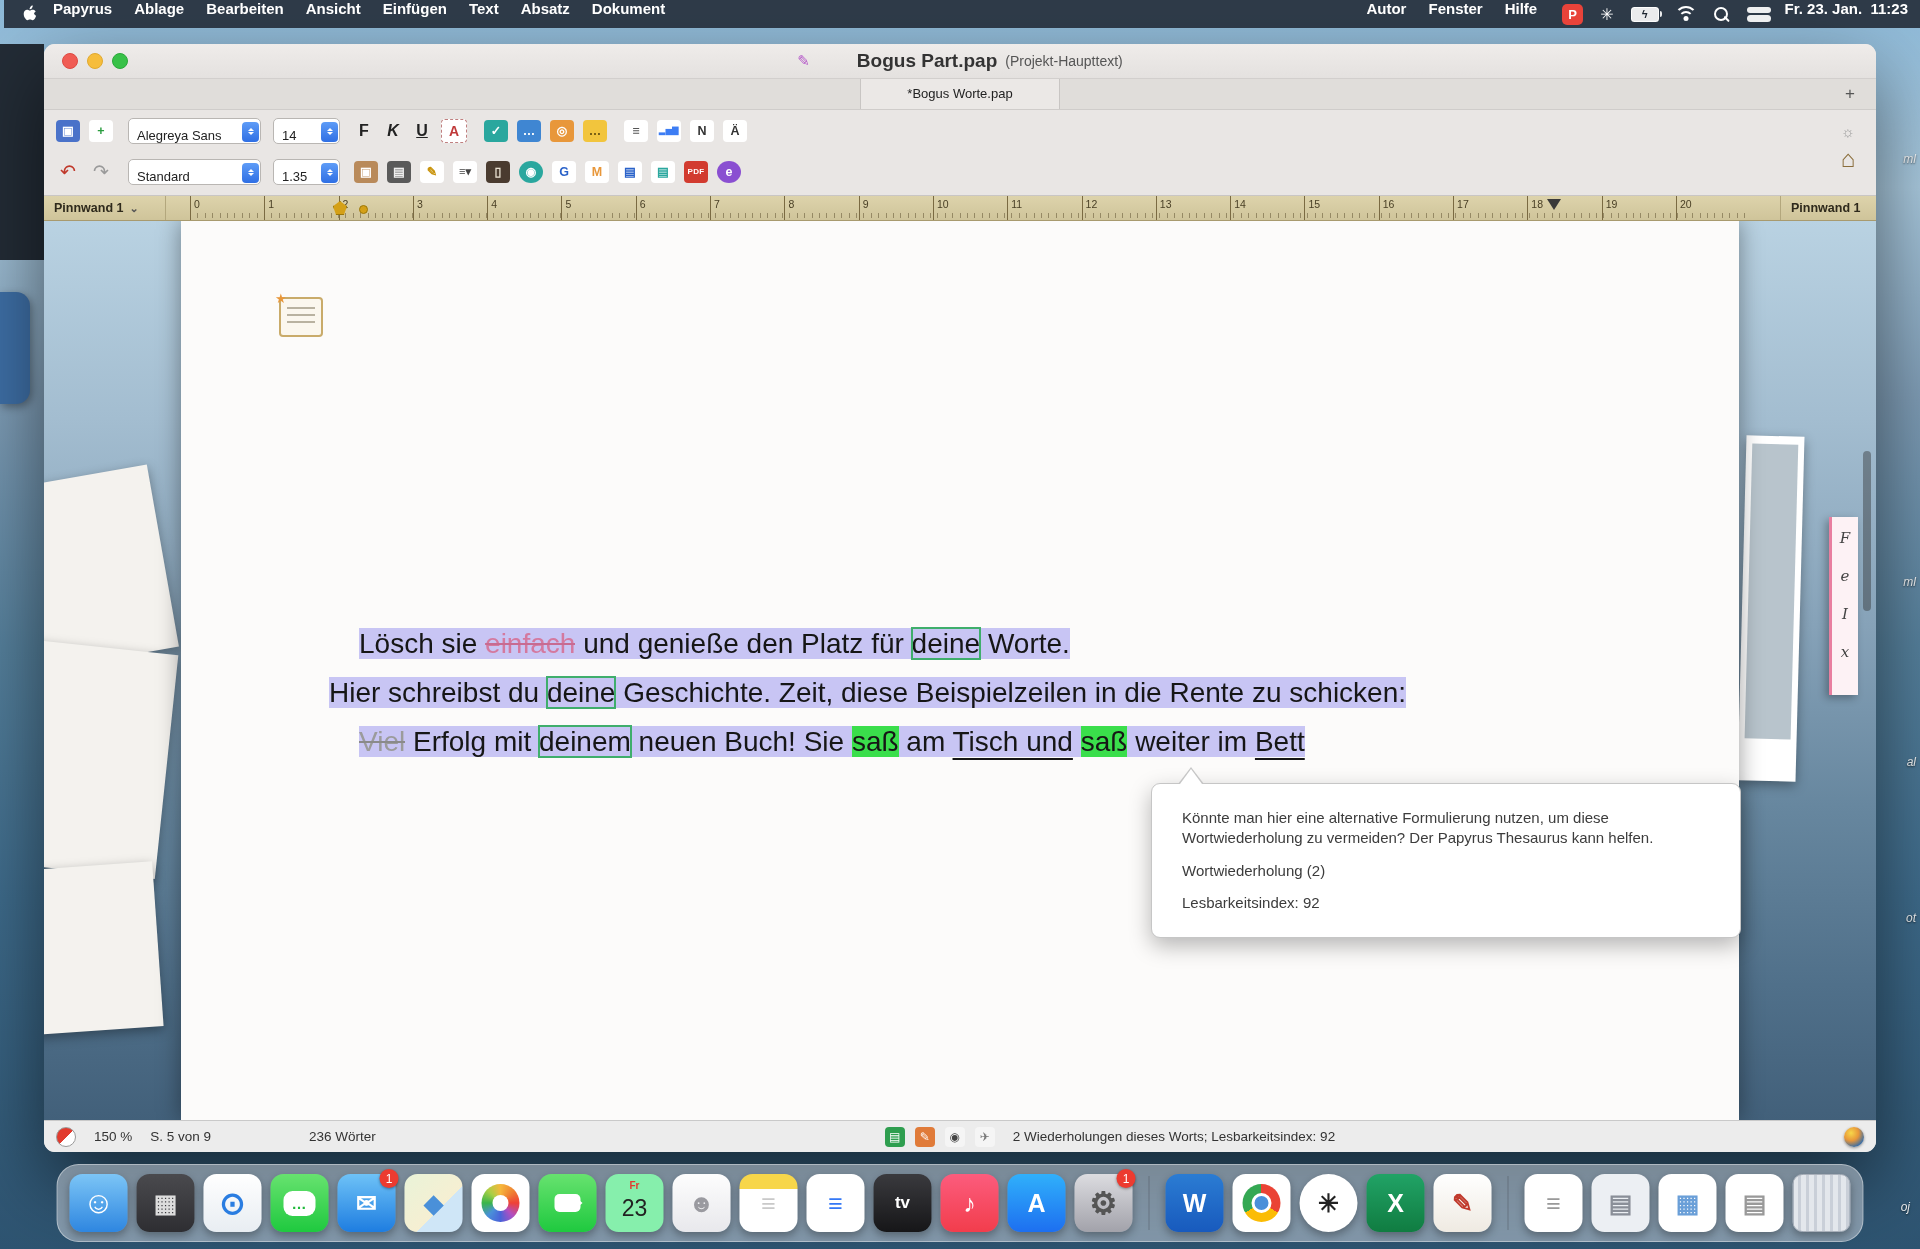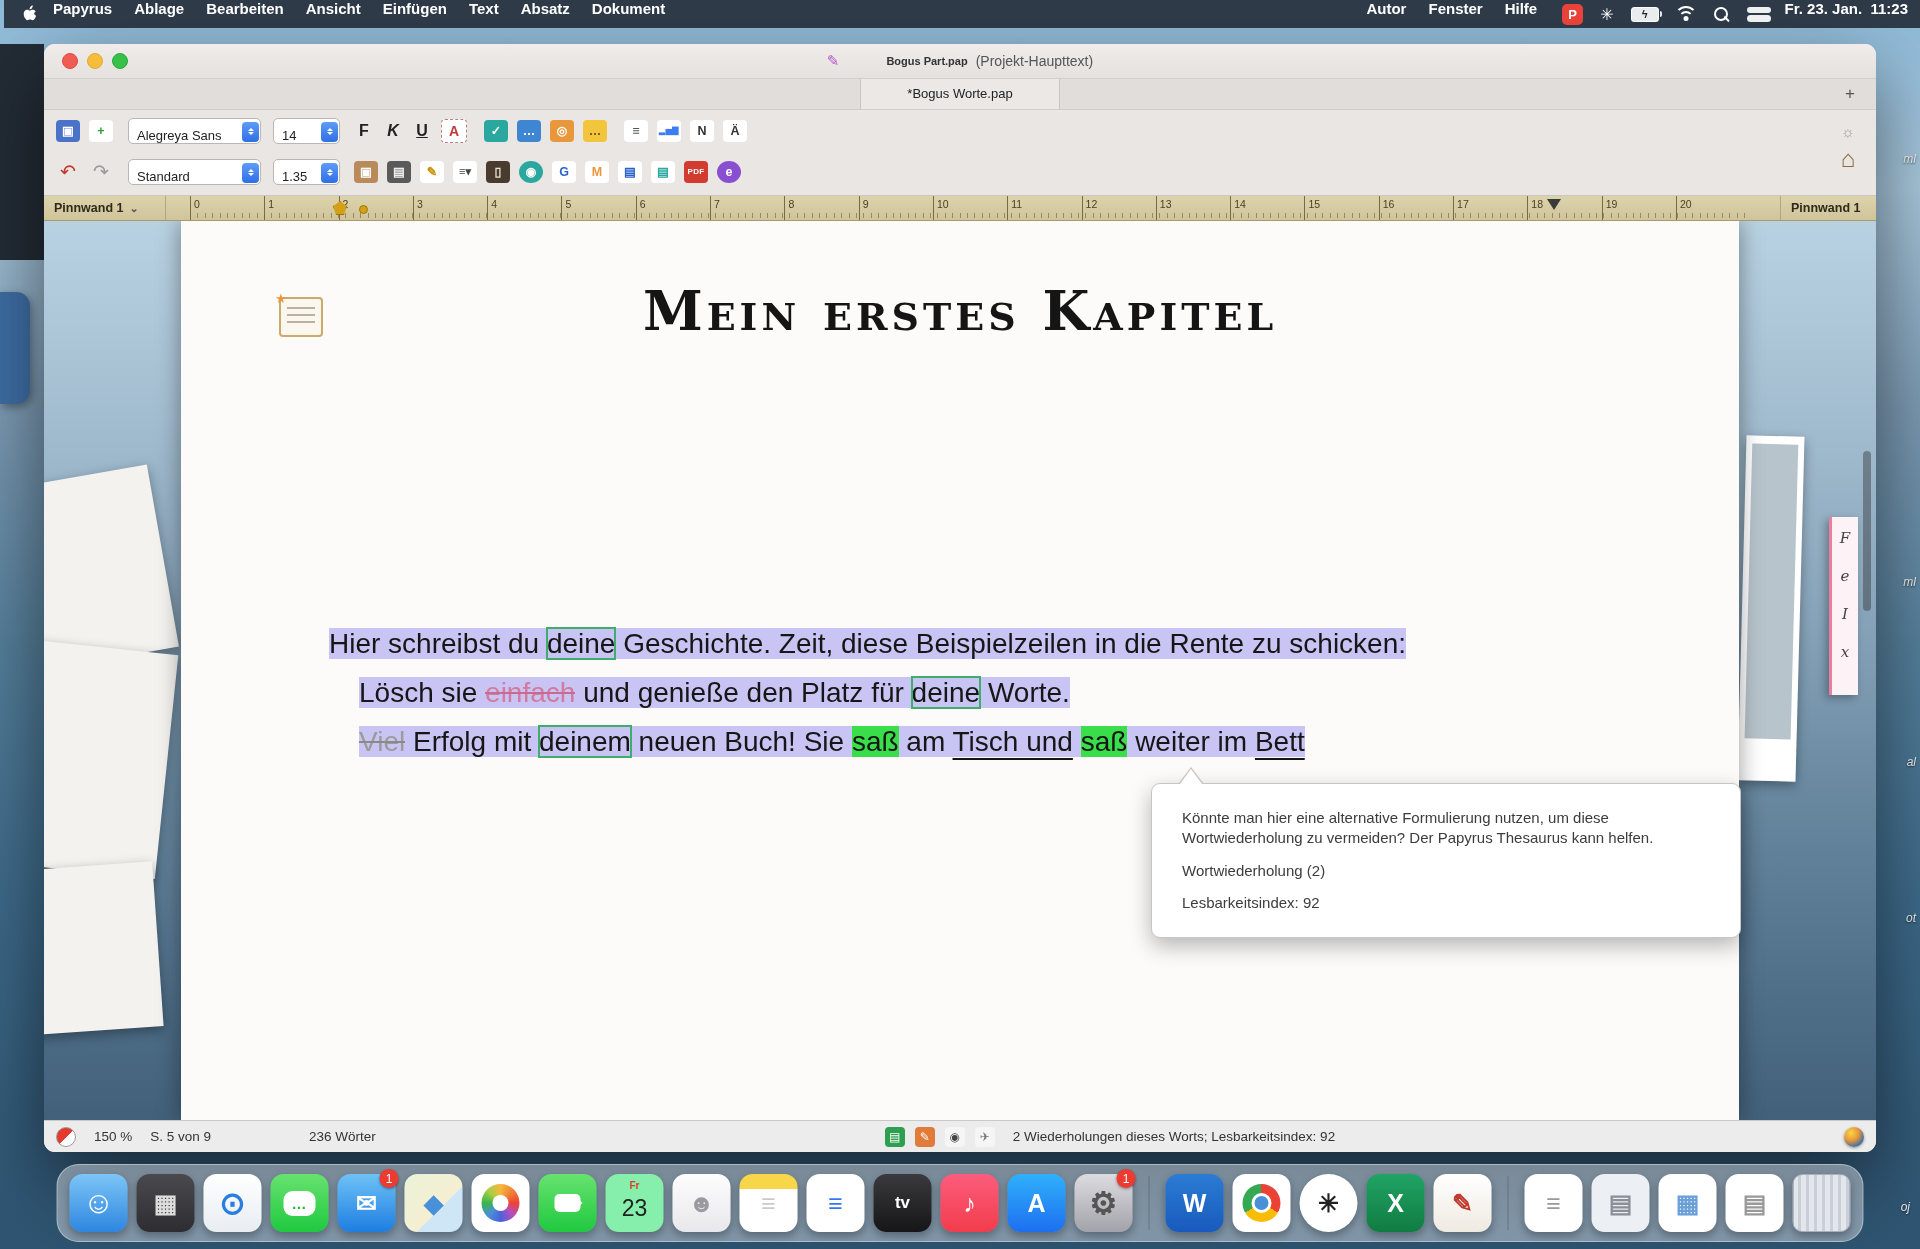--- a/index.html
+++ b/index.html
@@ -45,21 +45,21 @@
   
   .window{position:absolute;left:44px;top:44px;width:1832px;height:1108px;border-radius:11px;overflow:hidden;
     box-shadow:0 30px 80px rgba(0,0,0,.55);display:flex;flex-direction:column;background:#e9e6e4;z-index:10;}
   .titlebar{height:34px;background:linear-gradient(#efecea,#e4e1df);display:flex;align-items:center;justify-content:center;position:relative;border-bottom:1px solid #d2cfcd;}
   .lights{position:absolute;left:18px;display:flex;gap:9px;}
   .light{width:14px;height:14px;border-radius:50%;}
   .light.red{background:#f05c54;border:1px solid #dd4a42;}
   .light.yellow{background:#f6bd3c;border:1px solid #e0a930;}
   .light.green{background:#38c148;border:1px solid #2aa83a;}
   .tpen{color:#b558c9;font-size:15px;margin-right:7px;}
-  .ttitle{font-size:11px;font-weight:700;color:#333;padding-left:40px;}
+  .ttitle{font-size:19px;font-weight:700;color:#333;padding-left:40px;}
   .tsub{font-size:14px;color:#555;margin-left:8px;}
   .tabstrip{height:30px;background:#e0ddDB;background:#e0ddda;display:flex;align-items:center;justify-content:center;position:relative;border-bottom:1px solid #cfccca;}
   .tab{height:30px;line-height:30px;padding:0 46px;background:#ebe8e6;border-left:1px solid #c8c5c3;border-right:1px solid #c8c5c3;font-size:13px;color:#222;}
   .newtab{position:absolute;right:14px;font-size:17px;color:#555;width:24px;text-align:center;}
 
   
   .toolbar{height:86px;background:#e9e6e4;border-bottom:1px solid #c9c6c4;position:relative;padding-left:10px;box-sizing:border-box;}
   .trow{height:41px;display:flex;align-items:center;}
   .tgrp{display:flex;gap:5px;margin-right:13px;align-items:center;}
   .tbtn{border:none;background:transparent;padding:2px;margin:0;cursor:default;display:flex;align-items:center;justify-content:center;}
@@ -435,24 +435,23 @@
     <div class="paper p1" data-name="pinboard-paper"></div>
     <div class="paper p2" data-name="pinboard-paper"></div>
     <div class="paper p3" data-name="pinboard-paper"></div>
     <div class="polaroid" data-name="pinboard-photo"></div>
 
     <div class="page" data-name="document-page">
       <div class="chapter-icon" data-name="chapter-note-icon">
         <i class="star" data-name="star-icon">★</i>
         <i class="lines" data-name="text-lines-icon"></i>
       </div>
-      <h1 class="doc-title" data-name="chapter-title">Mein erstes Kapitel</h1>
       <div class="para" data-name="paragraph">
+        <div class="dline ind" data-name="text-line"><span class="sel" data-name="text-run">Lösch sie </span><span class="sel strike-pink" data-name="deleted-word">einfach</span><span class="sel" data-name="text-run"> und genieße den Platz für </span><span class="sel tbox" data-name="repeated-word-box">deine</span><span class="sel" data-name="text-run"> Worte.</span></div>
         <div class="dline" data-name="text-line"><span class="sel" data-name="text-run">Hier schreibst du </span><span class="sel tbox" data-name="repeated-word-box">deine</span><span class="sel" data-name="text-run"> Geschichte. Zeit, diese Beispielzeilen in die Rente zu schicken:</span></div>
-        <div class="dline ind" data-name="text-line"><span class="sel" data-name="text-run">Lösch sie </span><span class="sel strike-pink" data-name="deleted-word">einfach</span><span class="sel" data-name="text-run"> und genieße den Platz für </span><span class="sel tbox" data-name="repeated-word-box">deine</span><span class="sel" data-name="text-run"> Worte.</span></div>
         <div class="dline ind" data-name="text-line"><span class="sel strike-gray" data-name="deleted-word">Viel</span><span class="sel" data-name="text-run"> Erfolg mit </span><span class="sel tbox" data-name="repeated-word-box">deinem</span><span class="sel" data-name="text-run"> neuen Buch! Sie </span><span class="hl-green" data-name="word-repetition-highlight">saß</span><span class="sel" data-name="text-run"> am </span><span class="sel squig" data-name="spellcheck-underline">Tisch und</span><span class="sel" data-name="text-run"> </span><span class="hl-green" data-name="word-repetition-highlight">saß</span><span class="sel" data-name="text-run"> weiter im </span><span class="sel squig" data-name="spellcheck-underline">Bett</span></div>
       </div>
     </div>
 
     <div class="tooltip" data-name="repetition-tooltip">
       <p class="tline" data-name="tooltip-text">Könnte man hier eine alternative Formulierung nutzen, um diese Wortwiederholung zu vermeiden? Der Papyrus Thesaurus kann helfen.</p>
       <p class="tline" data-name="tooltip-repetition-count">Wortwiederholung (2)</p>
       <p class="tline" data-name="tooltip-readability-index">Lesbarkeitsindex: 92</p>
     </div>
 

